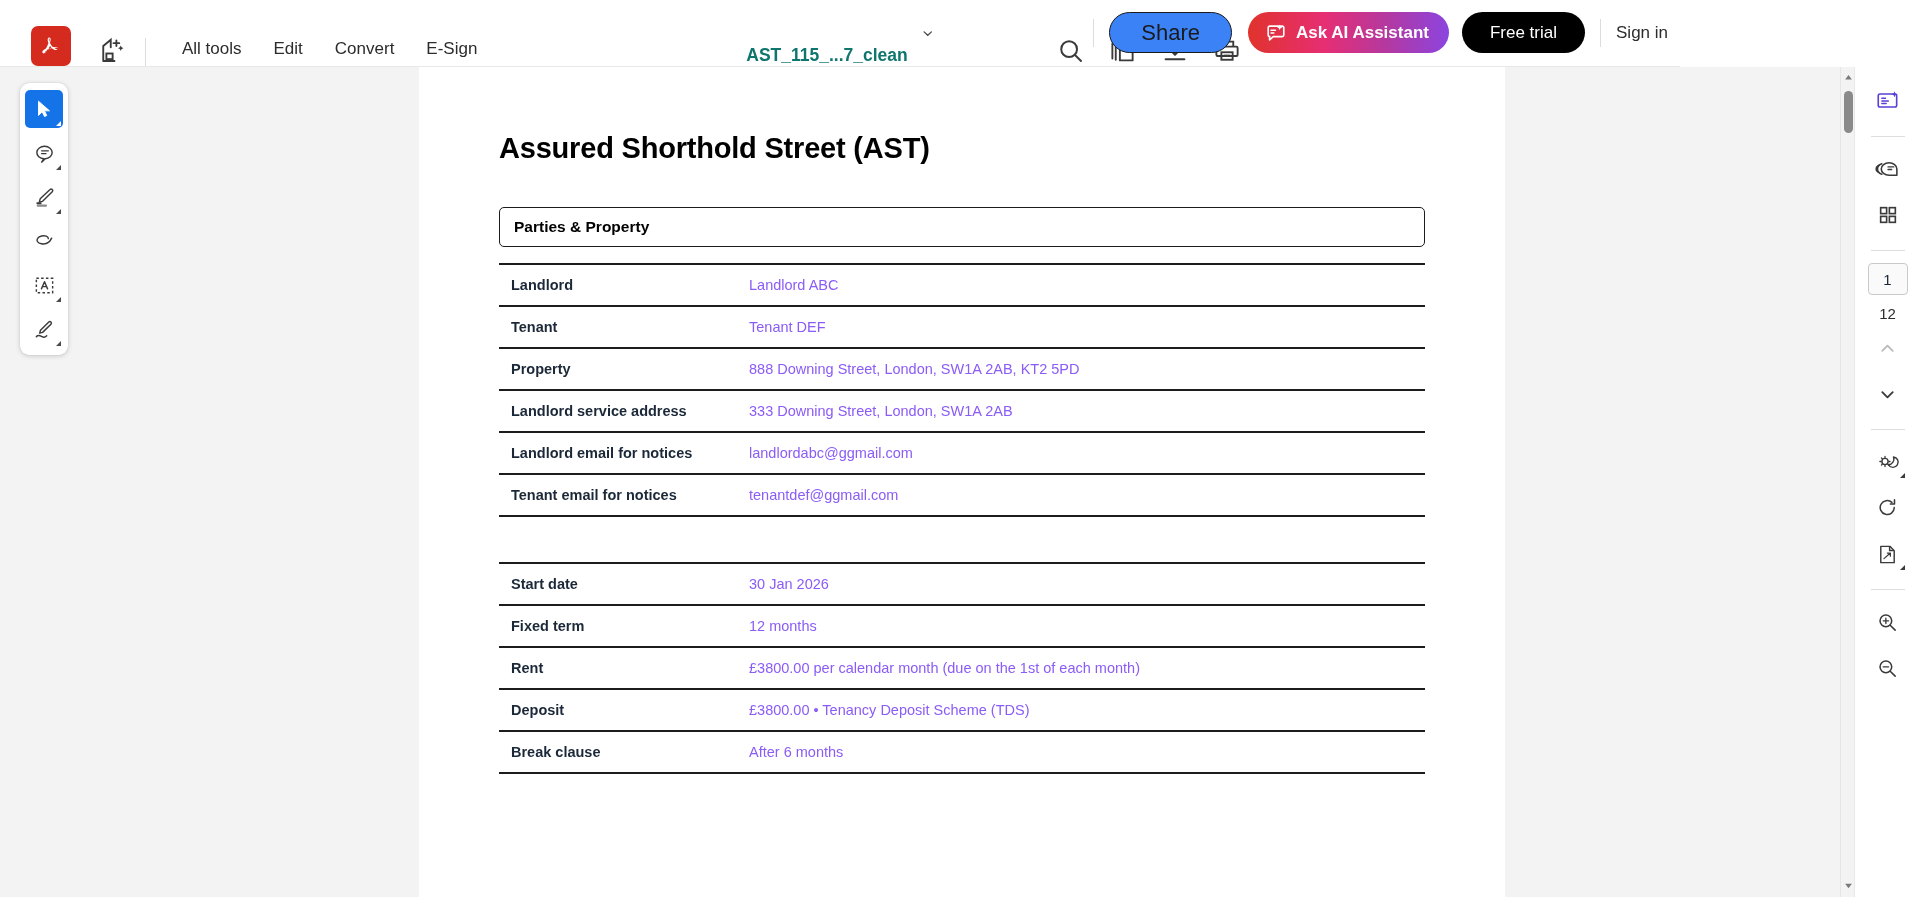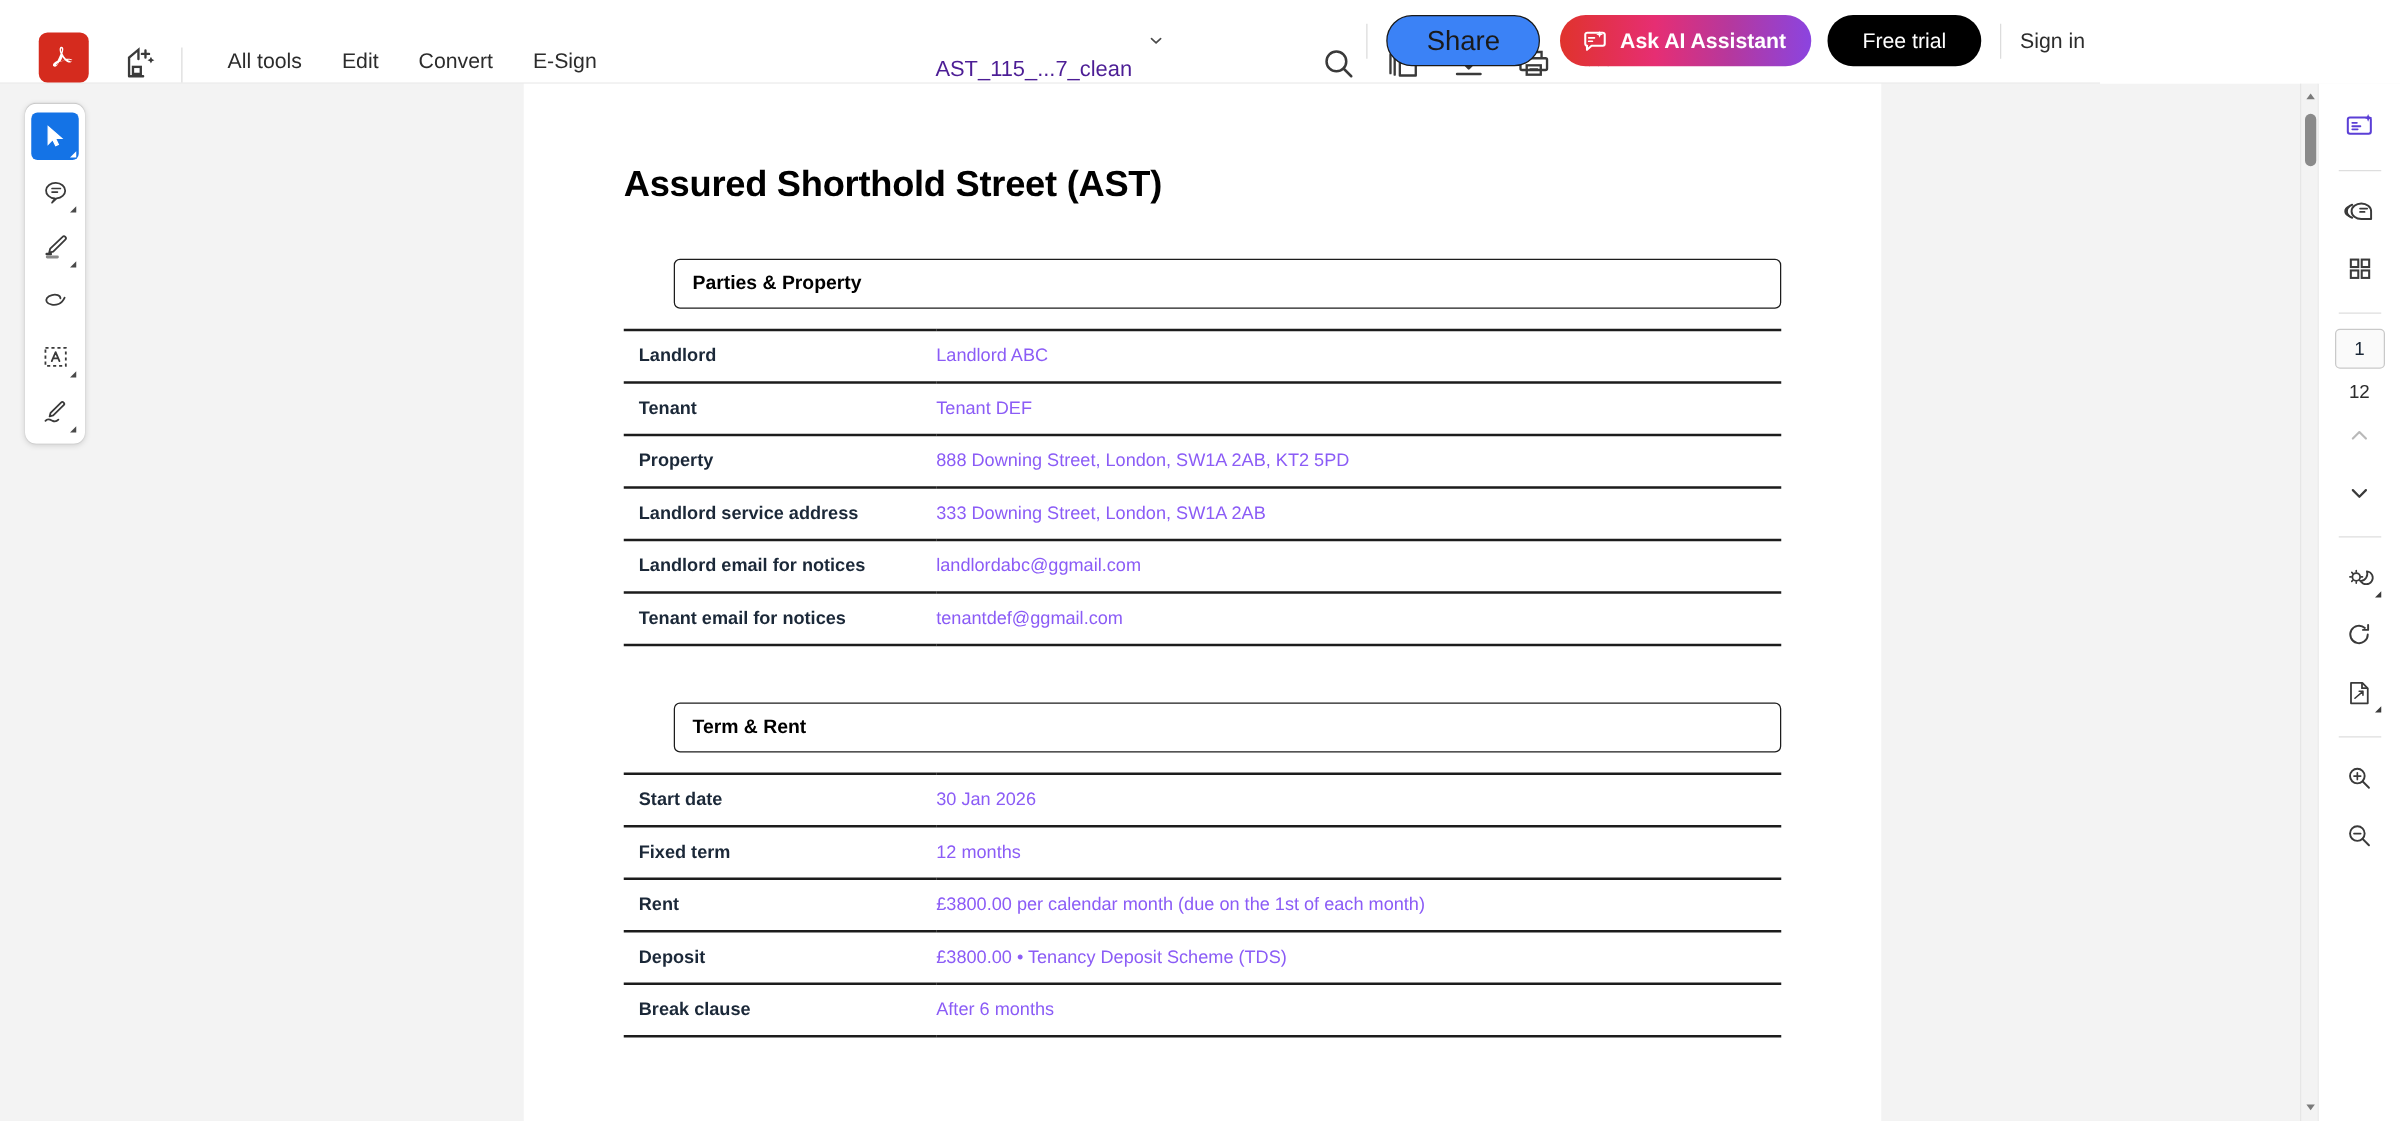--- a/index.html
+++ b/index.html
@@ -29,21 +29,21 @@
   .menu { display: flex; align-items: center; margin-left: 20px; }
   .menu-item {
     font-size: 17px; color: #2c2c2c; padding: 7px 16px;
     cursor: pointer; white-space: nowrap;
   }
 
   .doc-title-wrap {
     position: absolute; left: 50%; transform: translateX(-50%);
     display: flex; align-items: center; gap: 13px;
   }
-  .doc-title { font-size: 17.5px; color: #4c1d95; font-weight: 400; white-space: nowrap; margin-top: 46px;}
+  .doc-title { font-size: 17.5px; color: #0f766e; font-weight: 700; white-space: nowrap; margin-top: 46px;}
   .chev-down { width: 13px; height: 13px; }
 
   .tool-icons {
     position: absolute; left: 1056px; display: flex; align-items: center; gap: 22px;
   }
   .tool-icons .ti {
     width: 30px; height: 30px; display:flex; align-items:center; justify-content:center;
     cursor: pointer;
   }
 
@@ -98,21 +98,20 @@
   }
   .page-inner { padding: 40px 80px 0 80px; }
   h1.doc-h1 {
     font-size: 29px; font-weight: 700; color: #000; letter-spacing: -0.2px;
     margin-top: 25px; margin-bottom: 42px;
   }
   .section-head {
     border: 1.6px solid #1c1c1c; border-radius: 5px;
     padding: 10px 14px; font-size: 15.5px; font-weight: 700; color: #000;
     margin-bottom: 16px;
-    margin-left: 40px;
   }
   .kv-table { width: 100%; border-collapse: collapse; margin-bottom: 45px; }
   .kv-table tr { border-bottom: 2px solid #1c1c1c; }
   .kv-table tr:first-child { border-top: 2px solid #1c1c1c; }
   .kv-table td { padding: 12px 0 12px 0; vertical-align: middle; }
   .kv-k { width: 250px; padding-left: 12px !important;
     font-size: 14.5px; font-weight: 700; color: #1b2838; }
   .kv-v { font-size: 14.5px; color: #8b5cf6; font-weight: 400; }
 
   
@@ -273,21 +272,20 @@
         <td class="kv-k">Landlord email for notices</td>
         <td class="kv-v">landlordabc@ggmail.com</td>
       </tr>
       <tr>
         <td class="kv-k">Tenant email for notices</td>
         <td class="kv-v">tenantdef@ggmail.com</td>
       </tr>
     </tbody>
       </table>
 
-    <div class="section-head">Term &amp; Rent</div>
     <table class="kv-table">
       <tbody>
           <tr>
         <td class="kv-k">Start date</td>
         <td class="kv-v">30 Jan 2026</td>
       </tr>
       <tr>
         <td class="kv-k">Fixed term</td>
         <td class="kv-v">12 months</td>
       </tr>

